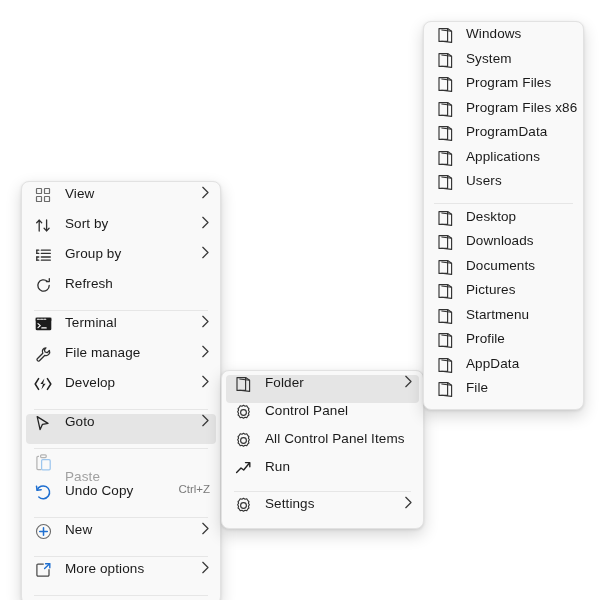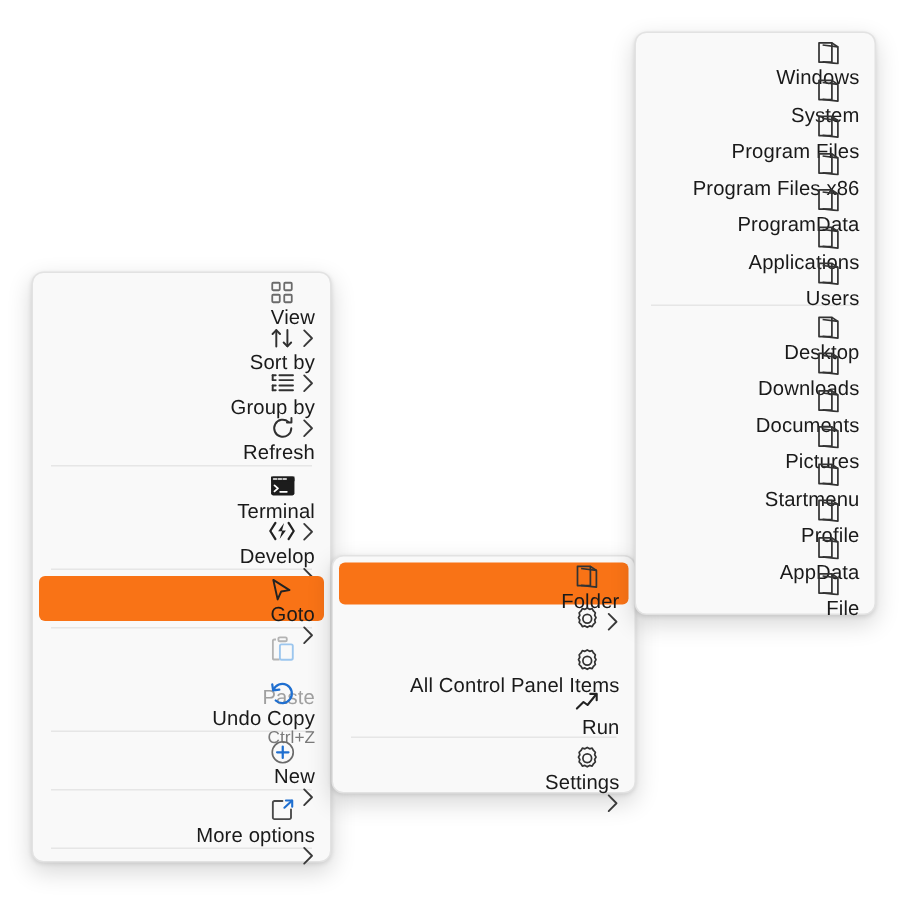--- a/index.html
+++ b/index.html
@@ -20,30 +20,29 @@
     padding:4px 0;
     box-sizing:border-box;
   }
   #menu-main{ left:21px; top:181px; width:200px; }
   #menu-goto{ left:221px; top:370px; width:203px; }
   #menu-folder{ left:423px; top:21px; width:161px; }
 
   .row{
     position:relative;
     display:flex;
-    align-items:flex-end;
+    align-items:flex-start;
     height:30px;
     margin:0 4px;
     padding:0 6px 0 8px;
     border-radius:4px;
     cursor:default;
     box-sizing:border-box;
-    flex-direction:column;
-  }
-  .row.highlight{ background:#f97316; }
+  }
+  .row.highlight{ background:#e5e5e5; }
   .row.disabled .label{ color:#A0A0A0;margin-top:16px; }
 
   .ico{
     width:18px;height:18px;
     flex:0 0 18px;
     margin-right:13px;
     display:flex;align-items:center;justify-content:center;
     color:#303030;
   }
   .ico svg{display:block;}
@@ -168,20 +167,35 @@
       </span>
       <span class="label">Terminal</span>
       <span class="chev">
         <svg width="9" height="13" viewBox="0 0 9 13">
           <path d="M1.8 1.3 L7.0 6.5 L1.8 11.7" fill="none" stroke="currentColor" stroke-width="1.25" stroke-linecap="round" stroke-linejoin="round"></path>
         </svg>
       </span>
     </div>
     <div class="row">
       <span class="ico">
+        <svg width="17" height="17" viewBox="0 0 17 17">
+          <g stroke="currentColor" fill="none" stroke-width="1.3" stroke-linecap="round" stroke-linejoin="round">
+            <path d="M10.9 1.8 a3.6 3.6 0 0 0 -3.1 5.4 L2.3 12.7 a1.5 1.5 0 0 0 2.1 2.1 L9.9 9.3 a3.6 3.6 0 0 0 4.5 -4.8 L12.2 6.7 L10.1 6.0 L9.4 3.9 Z"></path>
+          </g>
+        </svg>
+      </span>
+      <span class="label">File manage</span>
+      <span class="chev">
+        <svg width="9" height="13" viewBox="0 0 9 13">
+          <path d="M1.8 1.3 L7.0 6.5 L1.8 11.7" fill="none" stroke="currentColor" stroke-width="1.25" stroke-linecap="round" stroke-linejoin="round"></path>
+        </svg>
+      </span>
+    </div>
+    <div class="row">
+      <span class="ico">
         <svg width="18" height="16" viewBox="0 0 18 16">
           <g stroke="#222" fill="none" stroke-width="1.5" stroke-linecap="round" stroke-linejoin="round">
             <path d="M4.6 2.6 L1.2 8 L4.6 13.4"></path>
             <path d="M13.4 2.6 L16.8 8 L13.4 13.4"></path>
           </g>
           <path d="M10.4 2.6 L6.4 8.1 h2.6 L7.4 13.4 L11.6 7.7 H9.0 Z" fill="#222"></path>
         </svg>
       </span>
       <span class="label">Develop</span>
       <span class="chev">
@@ -285,20 +299,21 @@
     </div>
     <div class="row">
       <span class="ico">
         <svg width="17" height="17" viewBox="0 0 17 17">
           <g stroke="#333" fill="none" stroke-width="1.15" stroke-linejoin="round">
             <path d="M8.5 1.3 l1.55 0.9 1.7 -0.45 0.9 1.55 1.25 1.2 -0.45 1.7 0.9 1.55 -0.9 1.55 0.45 1.7 -1.25 1.2 -0.9 1.55 -1.7 -0.45 -1.55 0.9 -1.55 -0.9 -1.7 0.45 -0.9 -1.55 -1.25 -1.2 0.45 -1.7 -0.9 -1.55 0.9 -1.55 -0.45 -1.7 1.25 -1.2 0.9 -1.55 1.7 0.45 z"></path>
             <circle cx="8.5" cy="8.5" r="2.9"></circle>
           </g>
         </svg>
       </span>
+      <span class="label">Control Panel</span>
     </div>
     <div class="row">
       <span class="ico">
         <svg width="17" height="17" viewBox="0 0 17 17">
           <g stroke="#333" fill="none" stroke-width="1.15" stroke-linejoin="round">
             <path d="M8.5 1.3 l1.55 0.9 1.7 -0.45 0.9 1.55 1.25 1.2 -0.45 1.7 0.9 1.55 -0.9 1.55 0.45 1.7 -1.25 1.2 -0.9 1.55 -1.7 -0.45 -1.55 0.9 -1.55 -0.9 -1.7 0.45 -0.9 -1.55 -1.25 -1.2 0.45 -1.7 -0.9 -1.55 0.9 -1.55 -0.45 -1.7 1.25 -1.2 0.9 -1.55 1.7 0.45 z"></path>
             <circle cx="8.5" cy="8.5" r="2.9"></circle>
           </g>
         </svg>
       </span>

